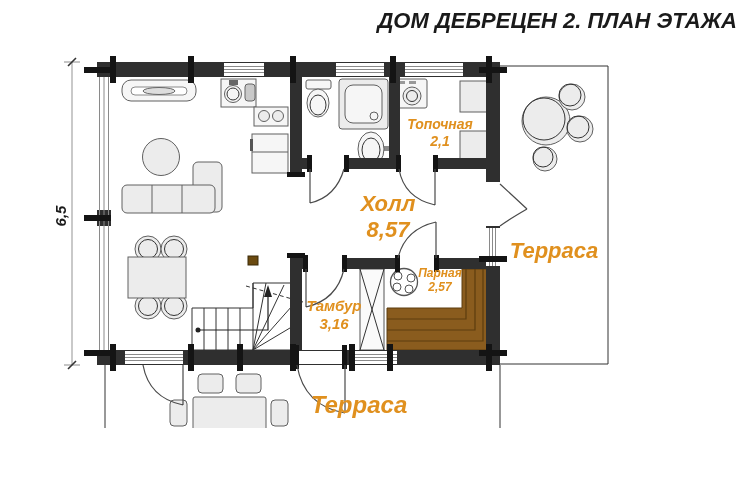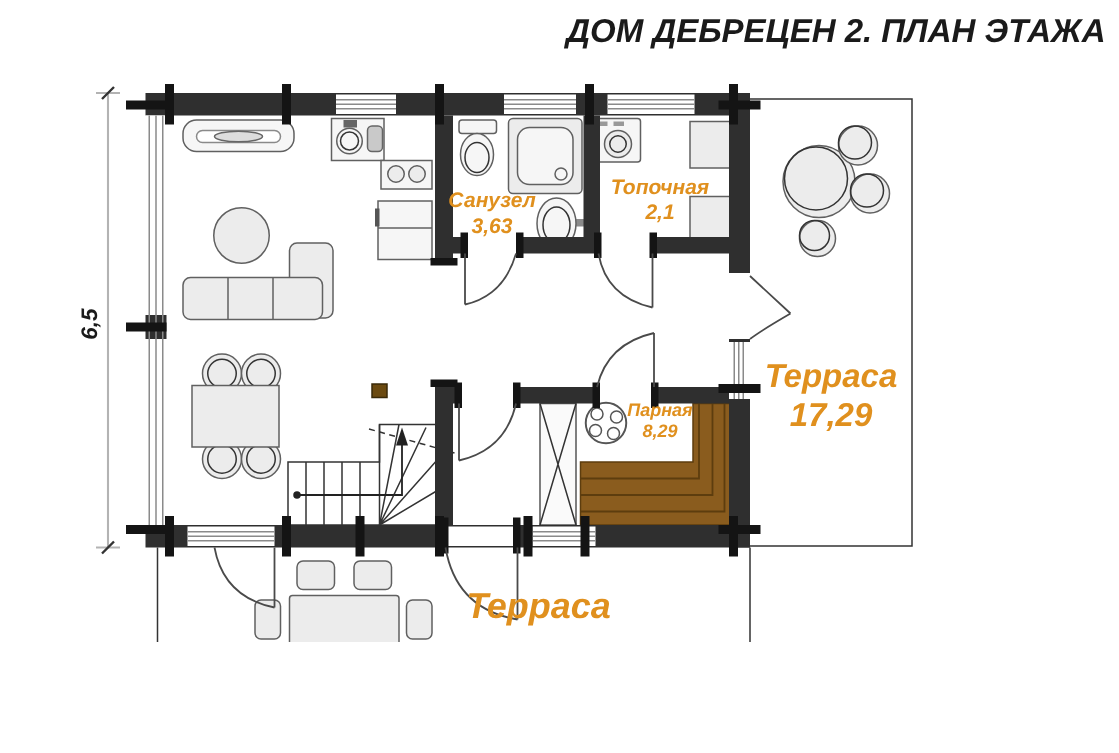--- a/index.html
+++ b/index.html
@@ -254,35 +254,38 @@
       <path class="dimslash" d="M68,66 L76,58 M68,369 L76,361"></path>
       <path class="dimline" d="M100,492 H505 M100,484 V500 M505,484 V500"></path>
       <path class="dimslash" d="M96,496 L104,488 M501,496 L509,488"></path>
     </g>
   </svg>
 
   <div class="page-title">ДОМ ДЕБРЕЦЕН 2. ПЛАН ЭТАЖА</div>
 
   <div class="room-label" style="left:212px;top:203px;font-size:20px">
   </div>
-  <div class="room-label" style="left:328px;top:125px;font-size:14px">
-    <div>Санузел</div>
-    <div>3,63</div>
-  </div>
   <div class="room-label" style="left:440px;top:116px;font-size:14px">
     <div>Топочная</div>
     <div>2,1</div>
   </div>
+  <div class="room-label" style="left:388px;top:191px;font-size:22px">
+    <div>Холл</div>
+    <div>8,57</div>
+  </div>
   <div class="room-label" style="left:554px;top:238px;font-size:22px">
     <div>Терраса</div>
-    <div>17,29</div>
   </div>
   <div class="room-label" style="left:440px;top:266px;font-size:12px">
     <div>Парная</div>
-    <div>8,29</div>
+    <div>2,57</div>
+  </div>
+  <div class="room-label" style="left:334px;top:297px;font-size:15px">
+    <div>Тамбур</div>
+    <div>3,16</div>
   </div>
   <div class="room-label" style="left:359px;top:391px;font-size:24px">
     <div>Терраса</div>
   </div>
 
   <div class="dim-label dim-v">6,5</div>
   <div class="dim-label dim-h">8,65</div>
 
 </div>
 

